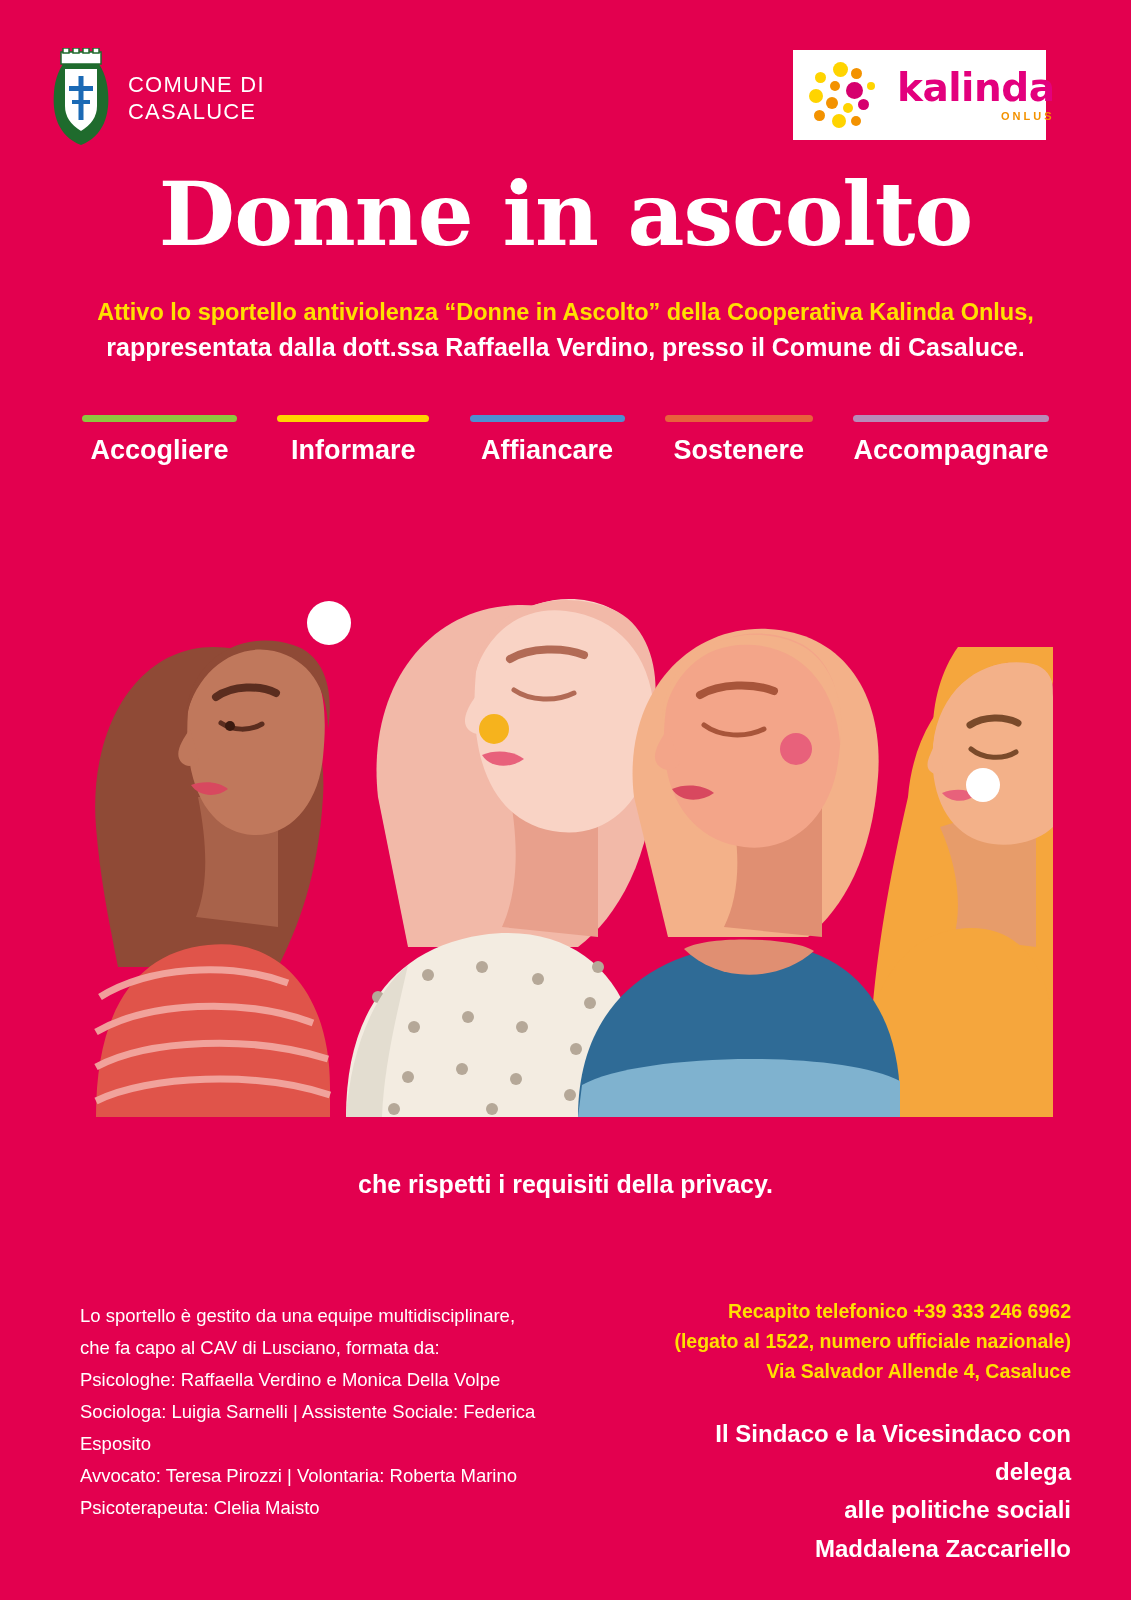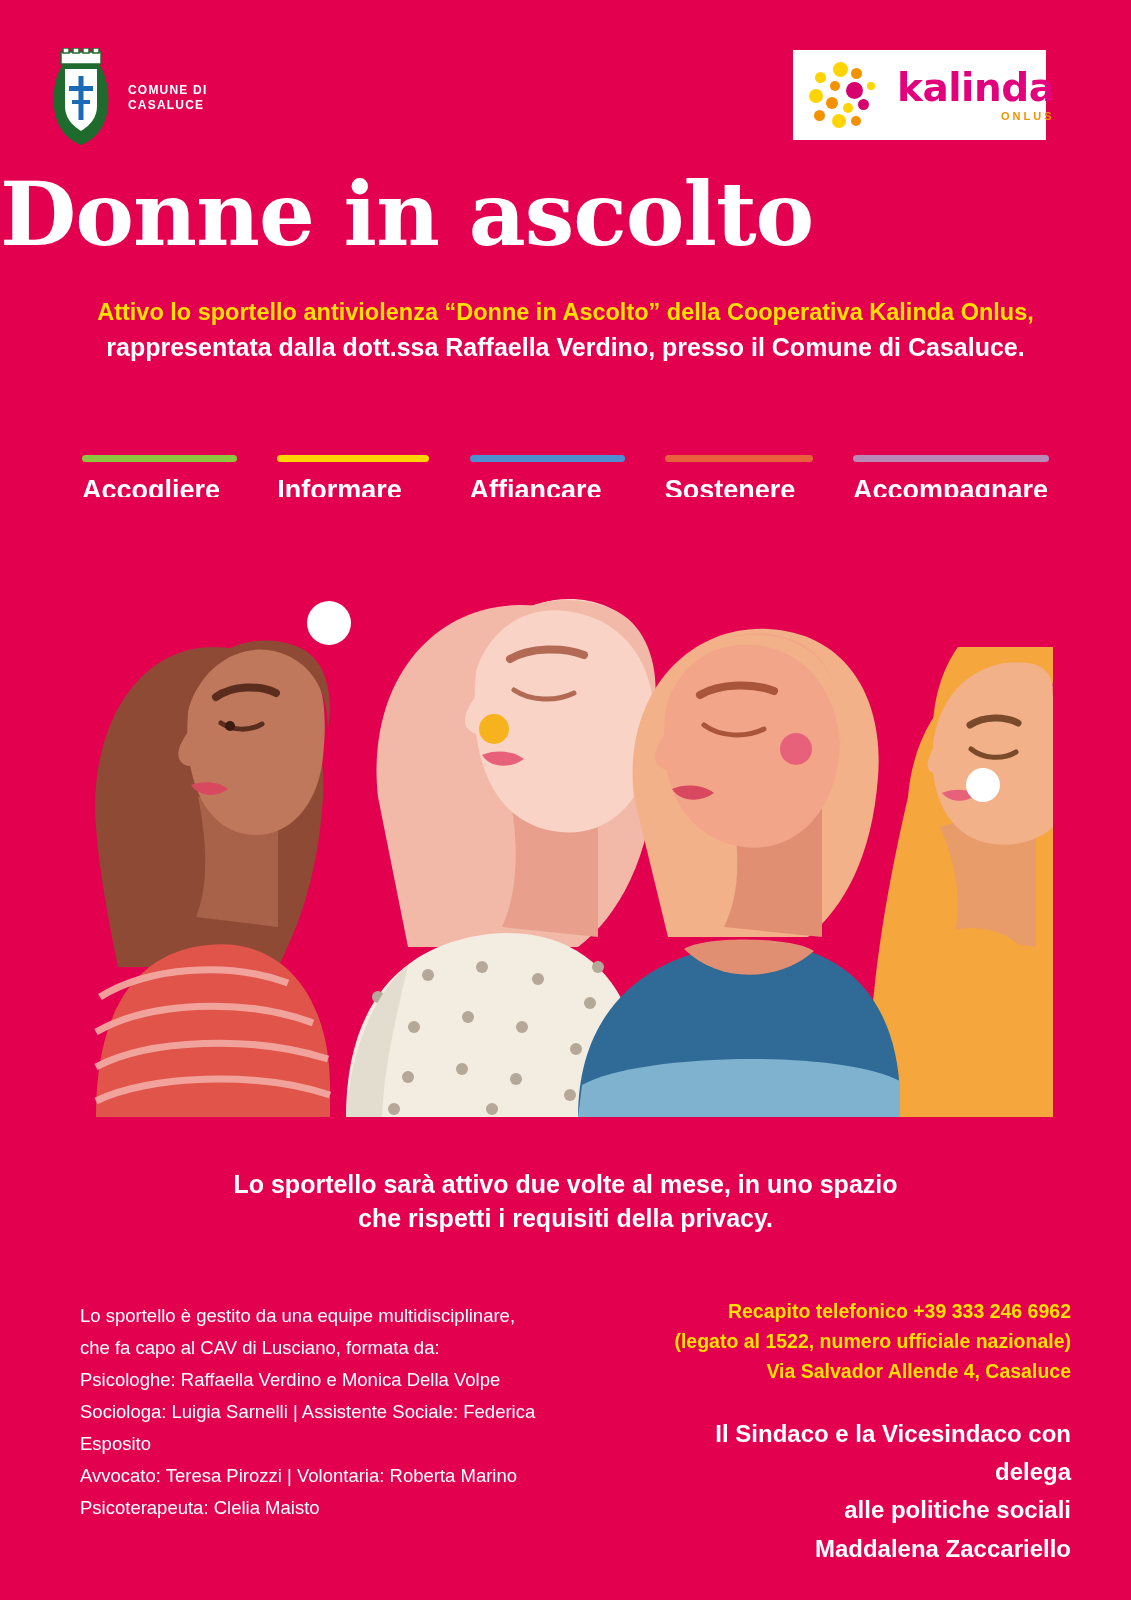--- a/index.html
+++ b/index.html
@@ -24,22 +24,22 @@
     align-items: center;
     gap: 14px;
   }
   .crest {
     width: 66px; height: 100px;
     position: relative;
   }
   .crest svg { display: block; }
   .comune-text {
     color: #ffffff;
-    font-weight: bold;
-    font-size: 12px;
+    font-weight: normal;
+    font-size: 22px;
     letter-spacing: 1.2px;
     line-height: 1.25;
   }
   .kalinda-box {
     position: absolute;
     right: 85px; top: 50px;
     width: 253px; height: 90px;
     background: #ffffff;
     display: flex;
     align-items: center;
@@ -74,21 +74,21 @@
     color: #f39200;
     margin-top: 4px;
     font-weight: bold;
   }
 
   
   .title {
     position: absolute;
     top: 170px;
     width: 100%;
-    text-align: left;
+    text-align: center;
     color: #ffffff;
     font-family: "DejaVu Serif", serif;
     font-weight: bold;
     font-size: 88px;
     letter-spacing: -1px;
     line-height: 1;
   }
 
   
   .intro {
@@ -111,21 +111,21 @@
 
   
   .keywords {
     position: absolute;
     top: 415px;
     left: 82px;
     right: 82px;
     display: flex;
     justify-content: space-between;
   }
-  .kw { text-align: left; margin-top: 40px; }
+  .kw { text-align: center; }
   .kw .bar {
     height: 7px;
     border-radius: 4px;
     margin-bottom: 13px;
   }
   .kw .label {
     color: #ffffff;
     font-weight: bold;
     font-size: 27px;
     white-space: nowrap;
@@ -419,21 +419,20 @@
 
         <path d="M504 588 C560 556 760 552 822 584 L822 620 L500 620 Z" fill="#7fb2cf"></path>
 
         <path d="M606 452 C640 486 700 486 736 454 C716 440 628 438 606 452 Z" fill="#e08f72"></path>
       </g>
     </g>
   </svg>
 </div>
 
 <div class="statement">
-  <div>Lo sportello sarà attivo due volte al mese, in uno spazio</div>
   <div>che rispetti i requisiti della privacy.</div>
 </div>
 
 <div class="footer-left">
   <div>Lo sportello è gestito da una equipe multidisciplinare,</div>
   <div>che fa capo al CAV di Lusciano, formata da:</div>
   <div>Psicologhe: Raffaella Verdino e Monica Della Volpe</div>
   <div>Sociologa: Luigia Sarnelli | Assistente Sociale: Federica Esposito</div>
   <div>Avvocato: Teresa Pirozzi | Volontaria: Roberta Marino</div>
   <div>Psicoterapeuta: Clelia Maisto</div>

